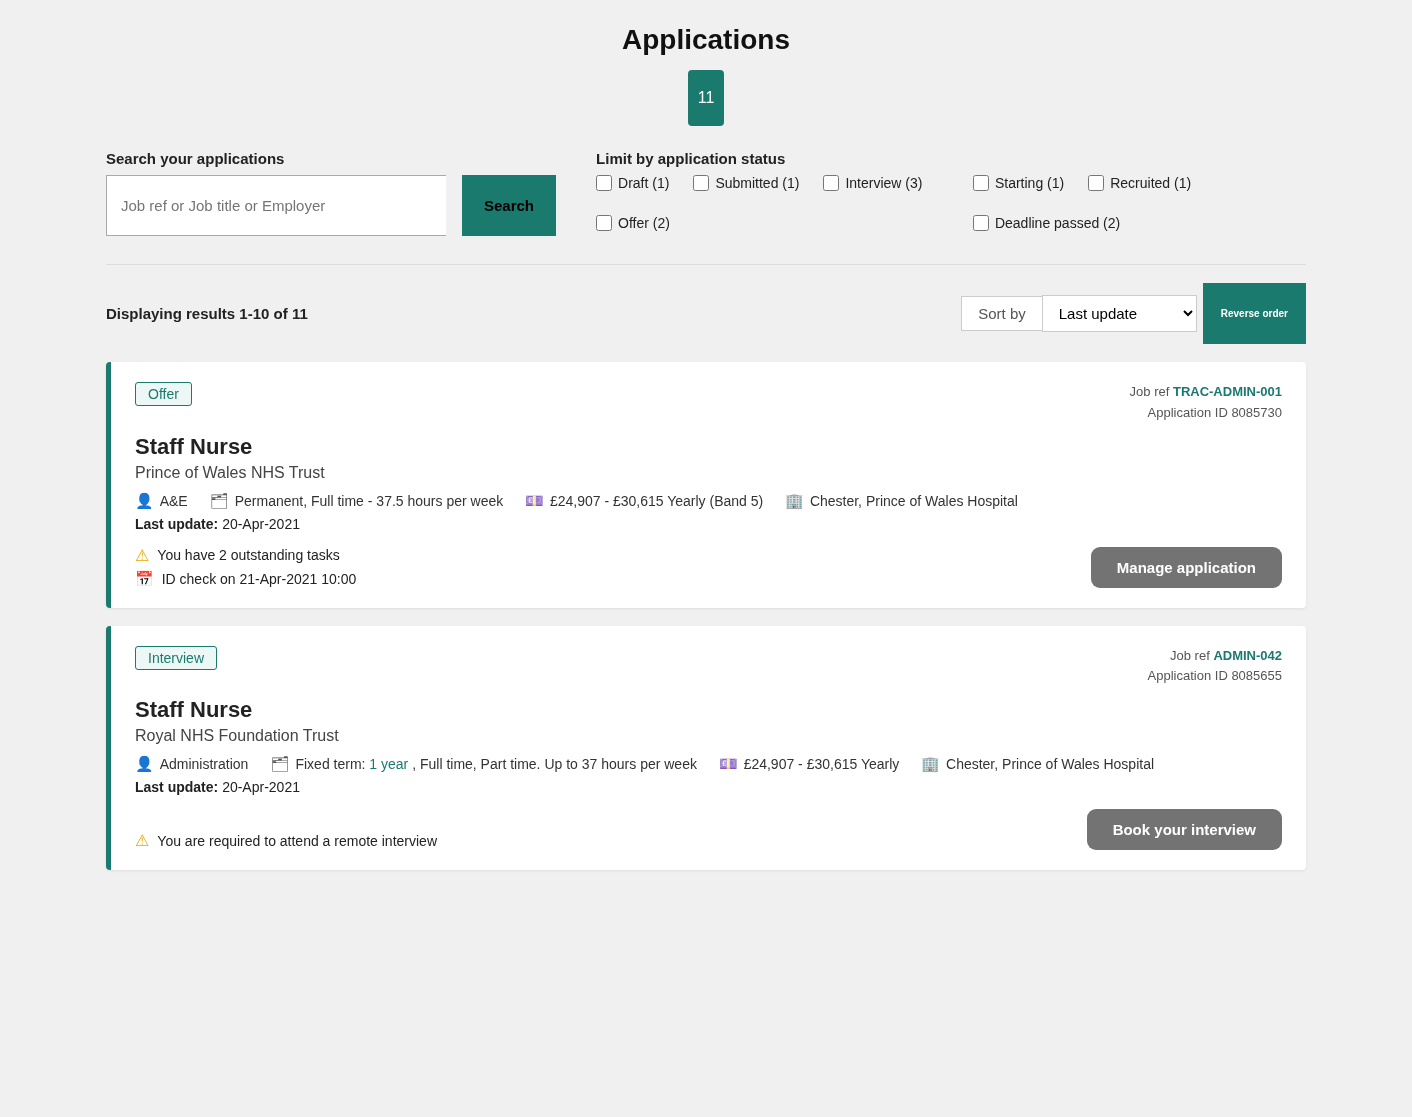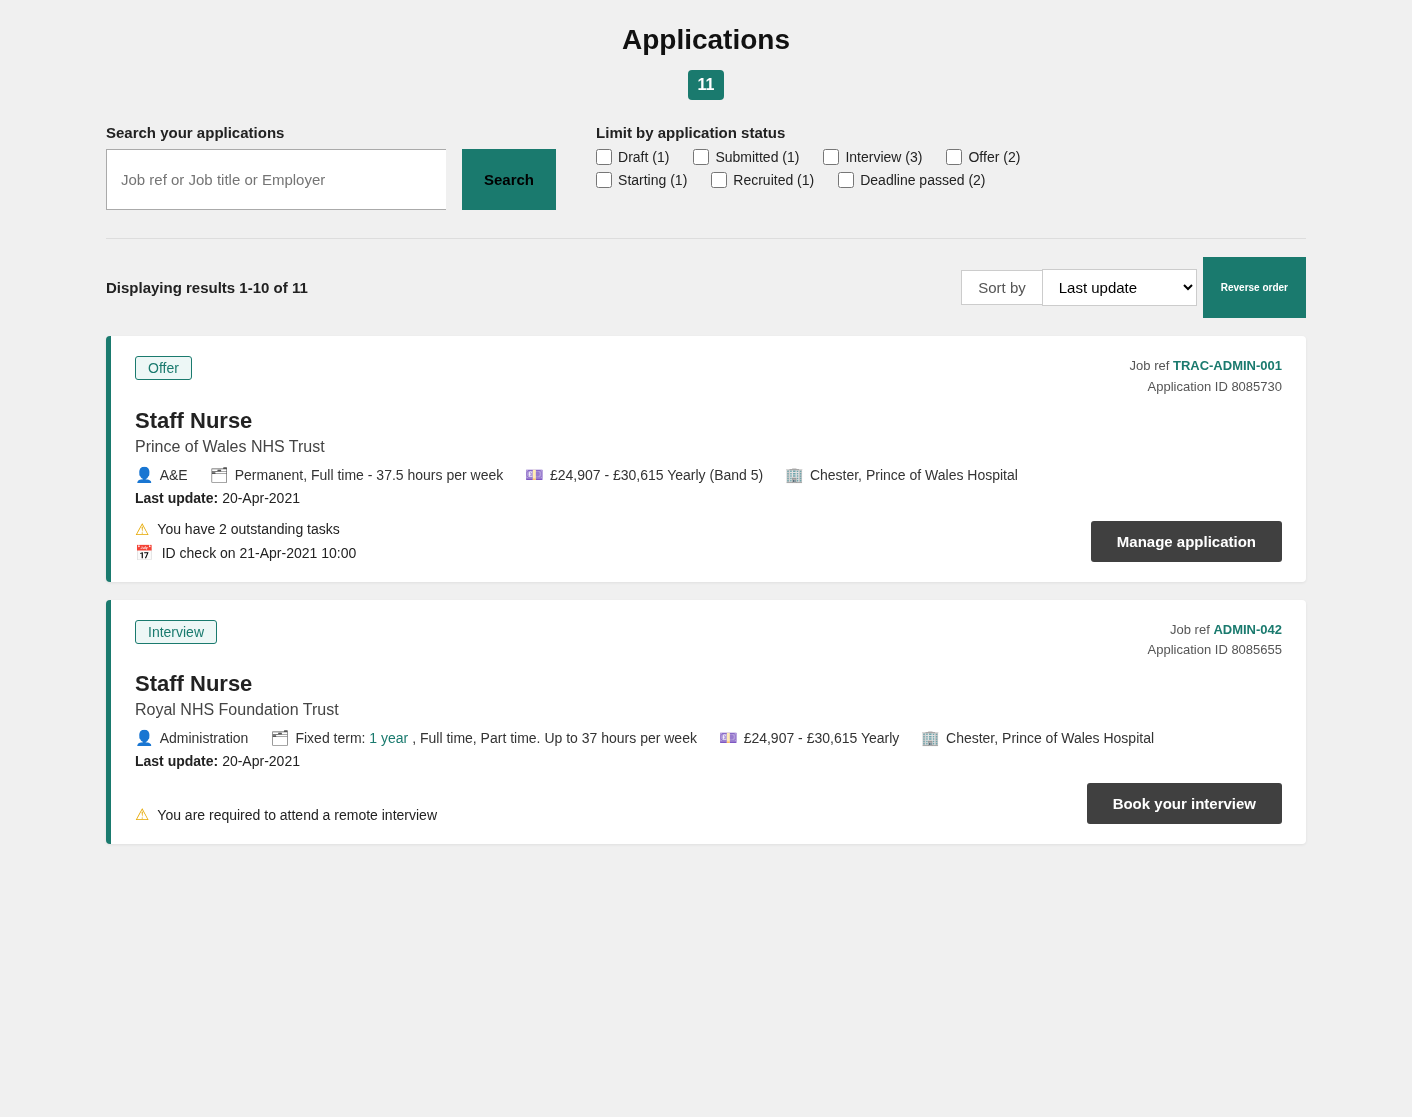--- a/index.html
+++ b/index.html
@@ -24,23 +24,23 @@
     }
     .page-title {
       font-size: 28px;
       font-weight: bold;
       color: #111;
     }
     .count-badge {
       background: #1a7a6e;
       color: #fff;
       font-size: 16px;
-      font-weight: bold;
+      font-weight: normal;
       border-radius: 4px;
-      padding: 6px 10px;
+      padding: 19px 10px;
       min-width: 32px;
       text-align: center;
     }
     
     .search-section {
       display: flex;
       gap: 40px;
       margin-bottom: 28px;
       flex-wrap: wrap;
     }
@@ -79,22 +79,21 @@
     .filter-right {
       flex: 1;
     }
     .filter-label {
       font-weight: bold;
       margin-bottom: 8px;
       font-size: 15px;
     }
     .filter-rows {
       display: flex;
-      flex-direction: column;
-      gap: 7px;
+      gap: 14px;
     }
     .filter-row {
       display: flex;
       gap: 24px;
       align-items: center;
       flex-wrap: wrap;
     }
     .filter-item {
       display: flex;
       align-items: center;
@@ -241,28 +240,28 @@
     }
     .notice-icon-warn {
       color: #e6a800;
       font-size: 16px;
     }
     .notice-icon-cal {
       color: #1a7a6e;
       font-size: 15px;
     }
     .action-btn {
-      background: #404040;
+      background: #737373;
       color: #fff;
       border: none;
       padding: 12px 26px;
       font-size: 15px;
       font-weight: bold;
       cursor: pointer;
-      border-radius: 3px;
+      border-radius: 9px;
       white-space: nowrap;
     }
     .term-link {
       color: #1a7a6e;
       text-decoration: none;
     }
     hr.divider {
       border: none;
       border-top: 1px solid #ddd;
       margin: 0 0 18px 0;

